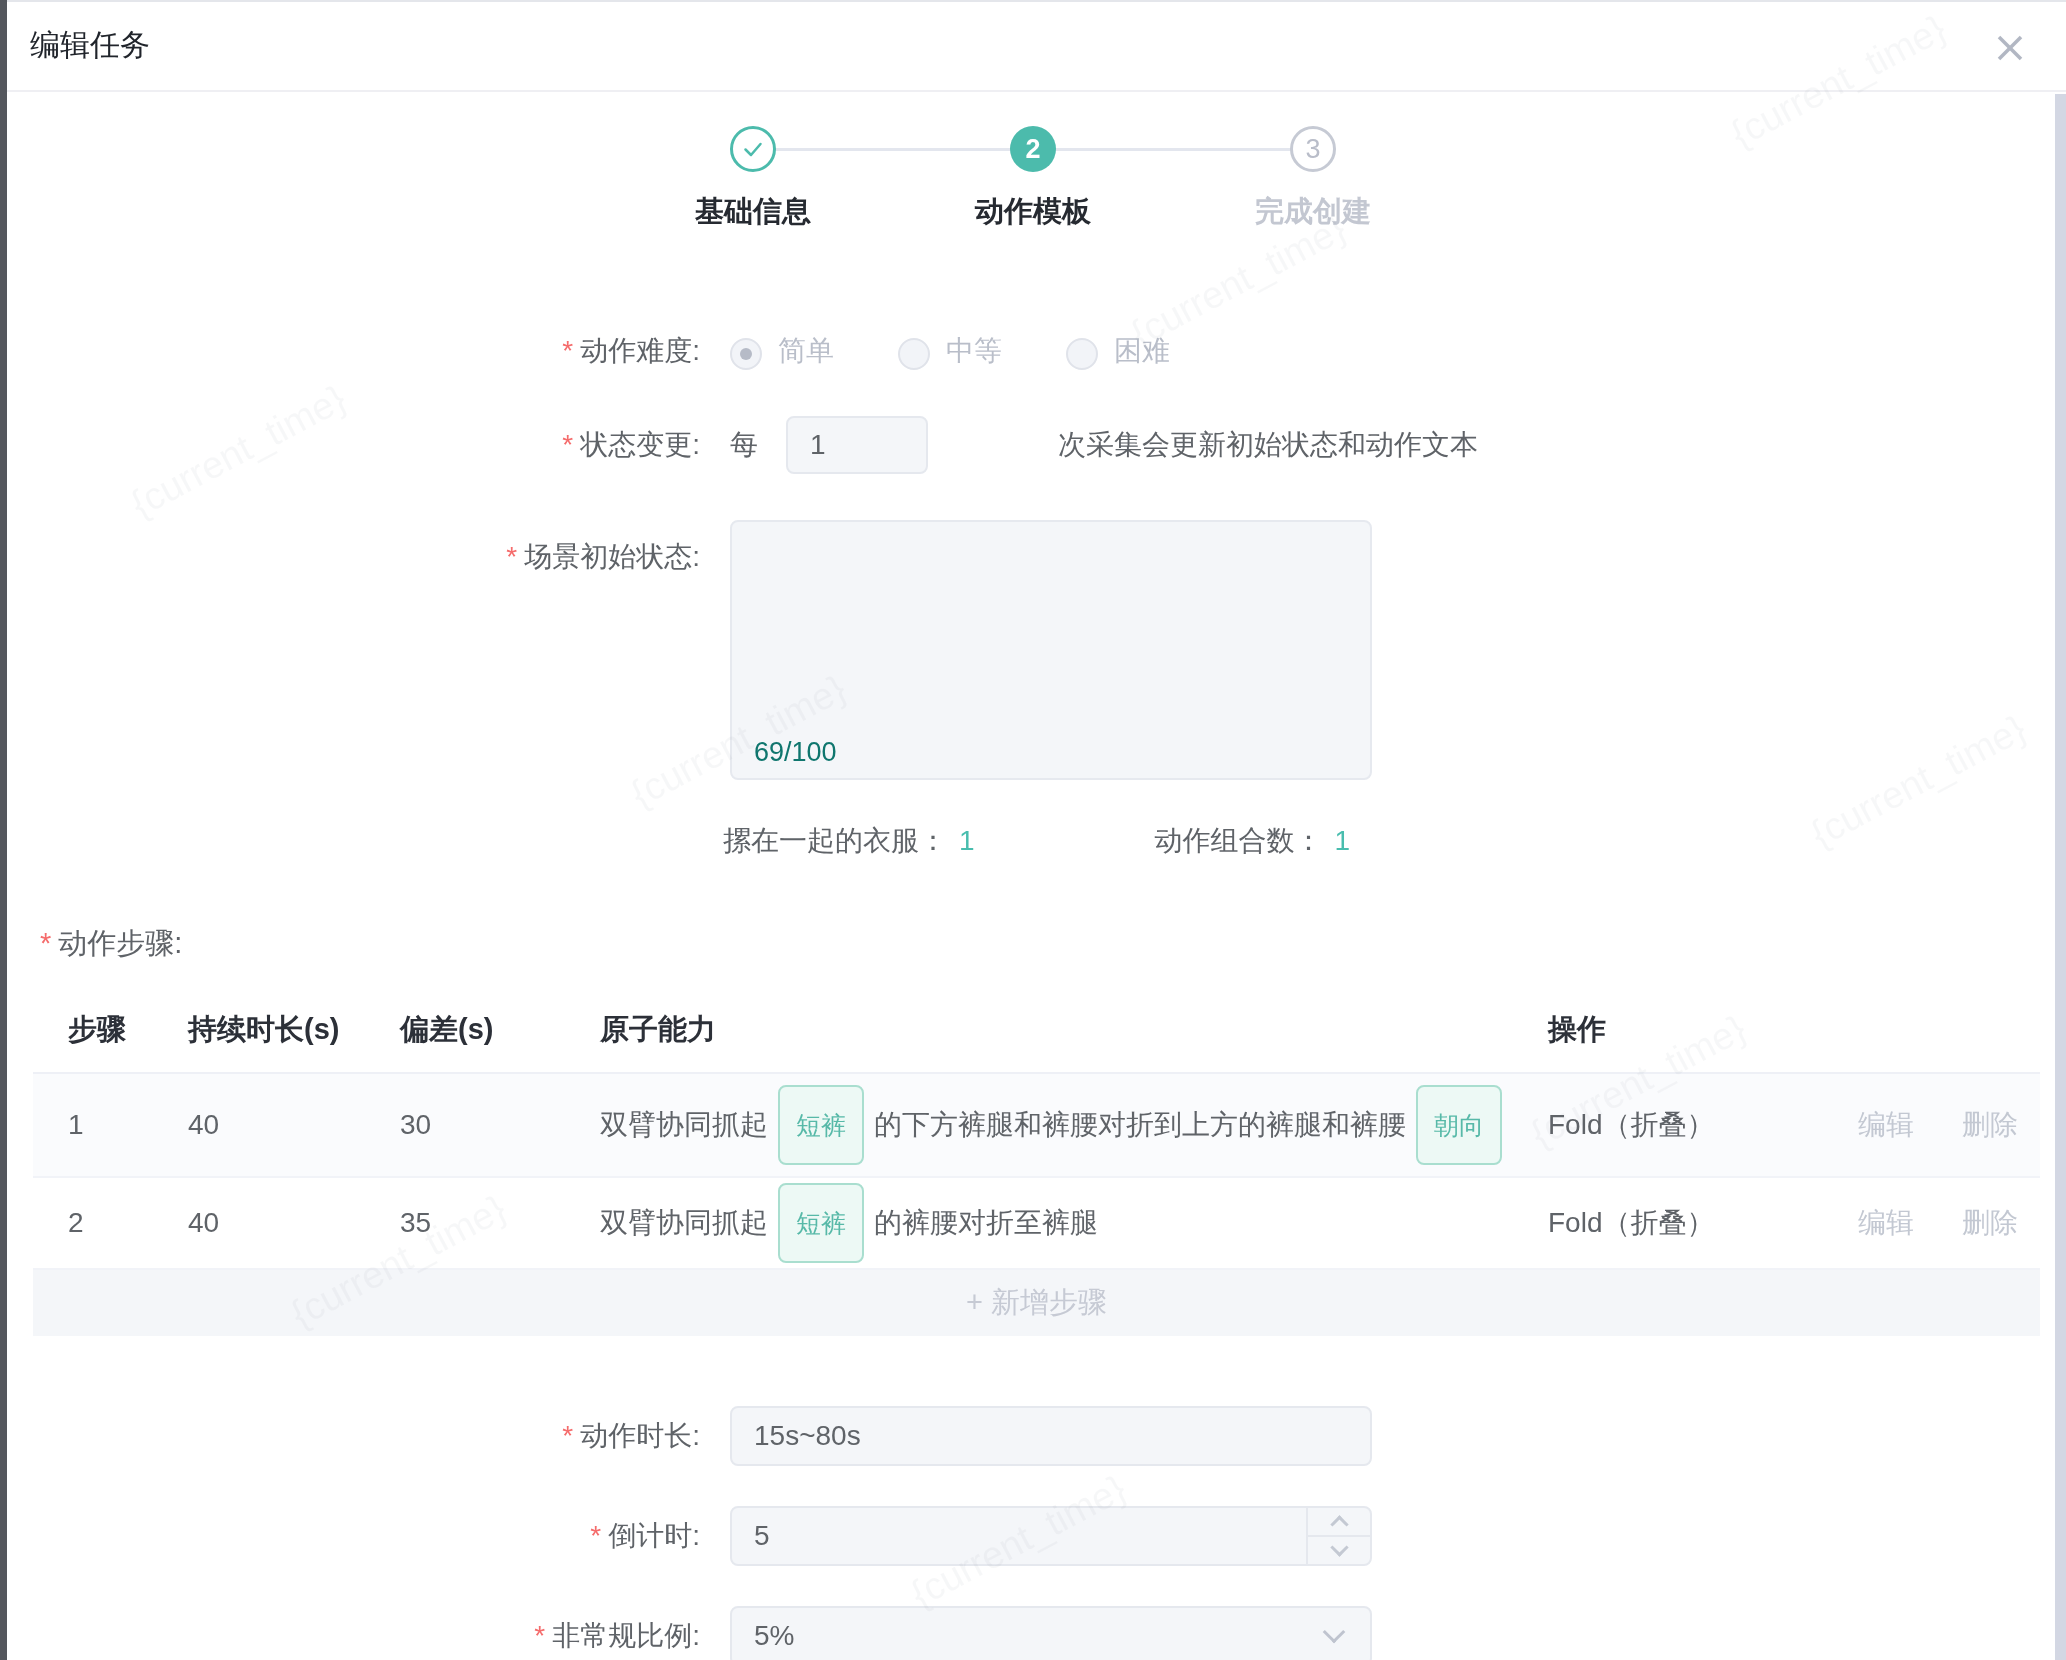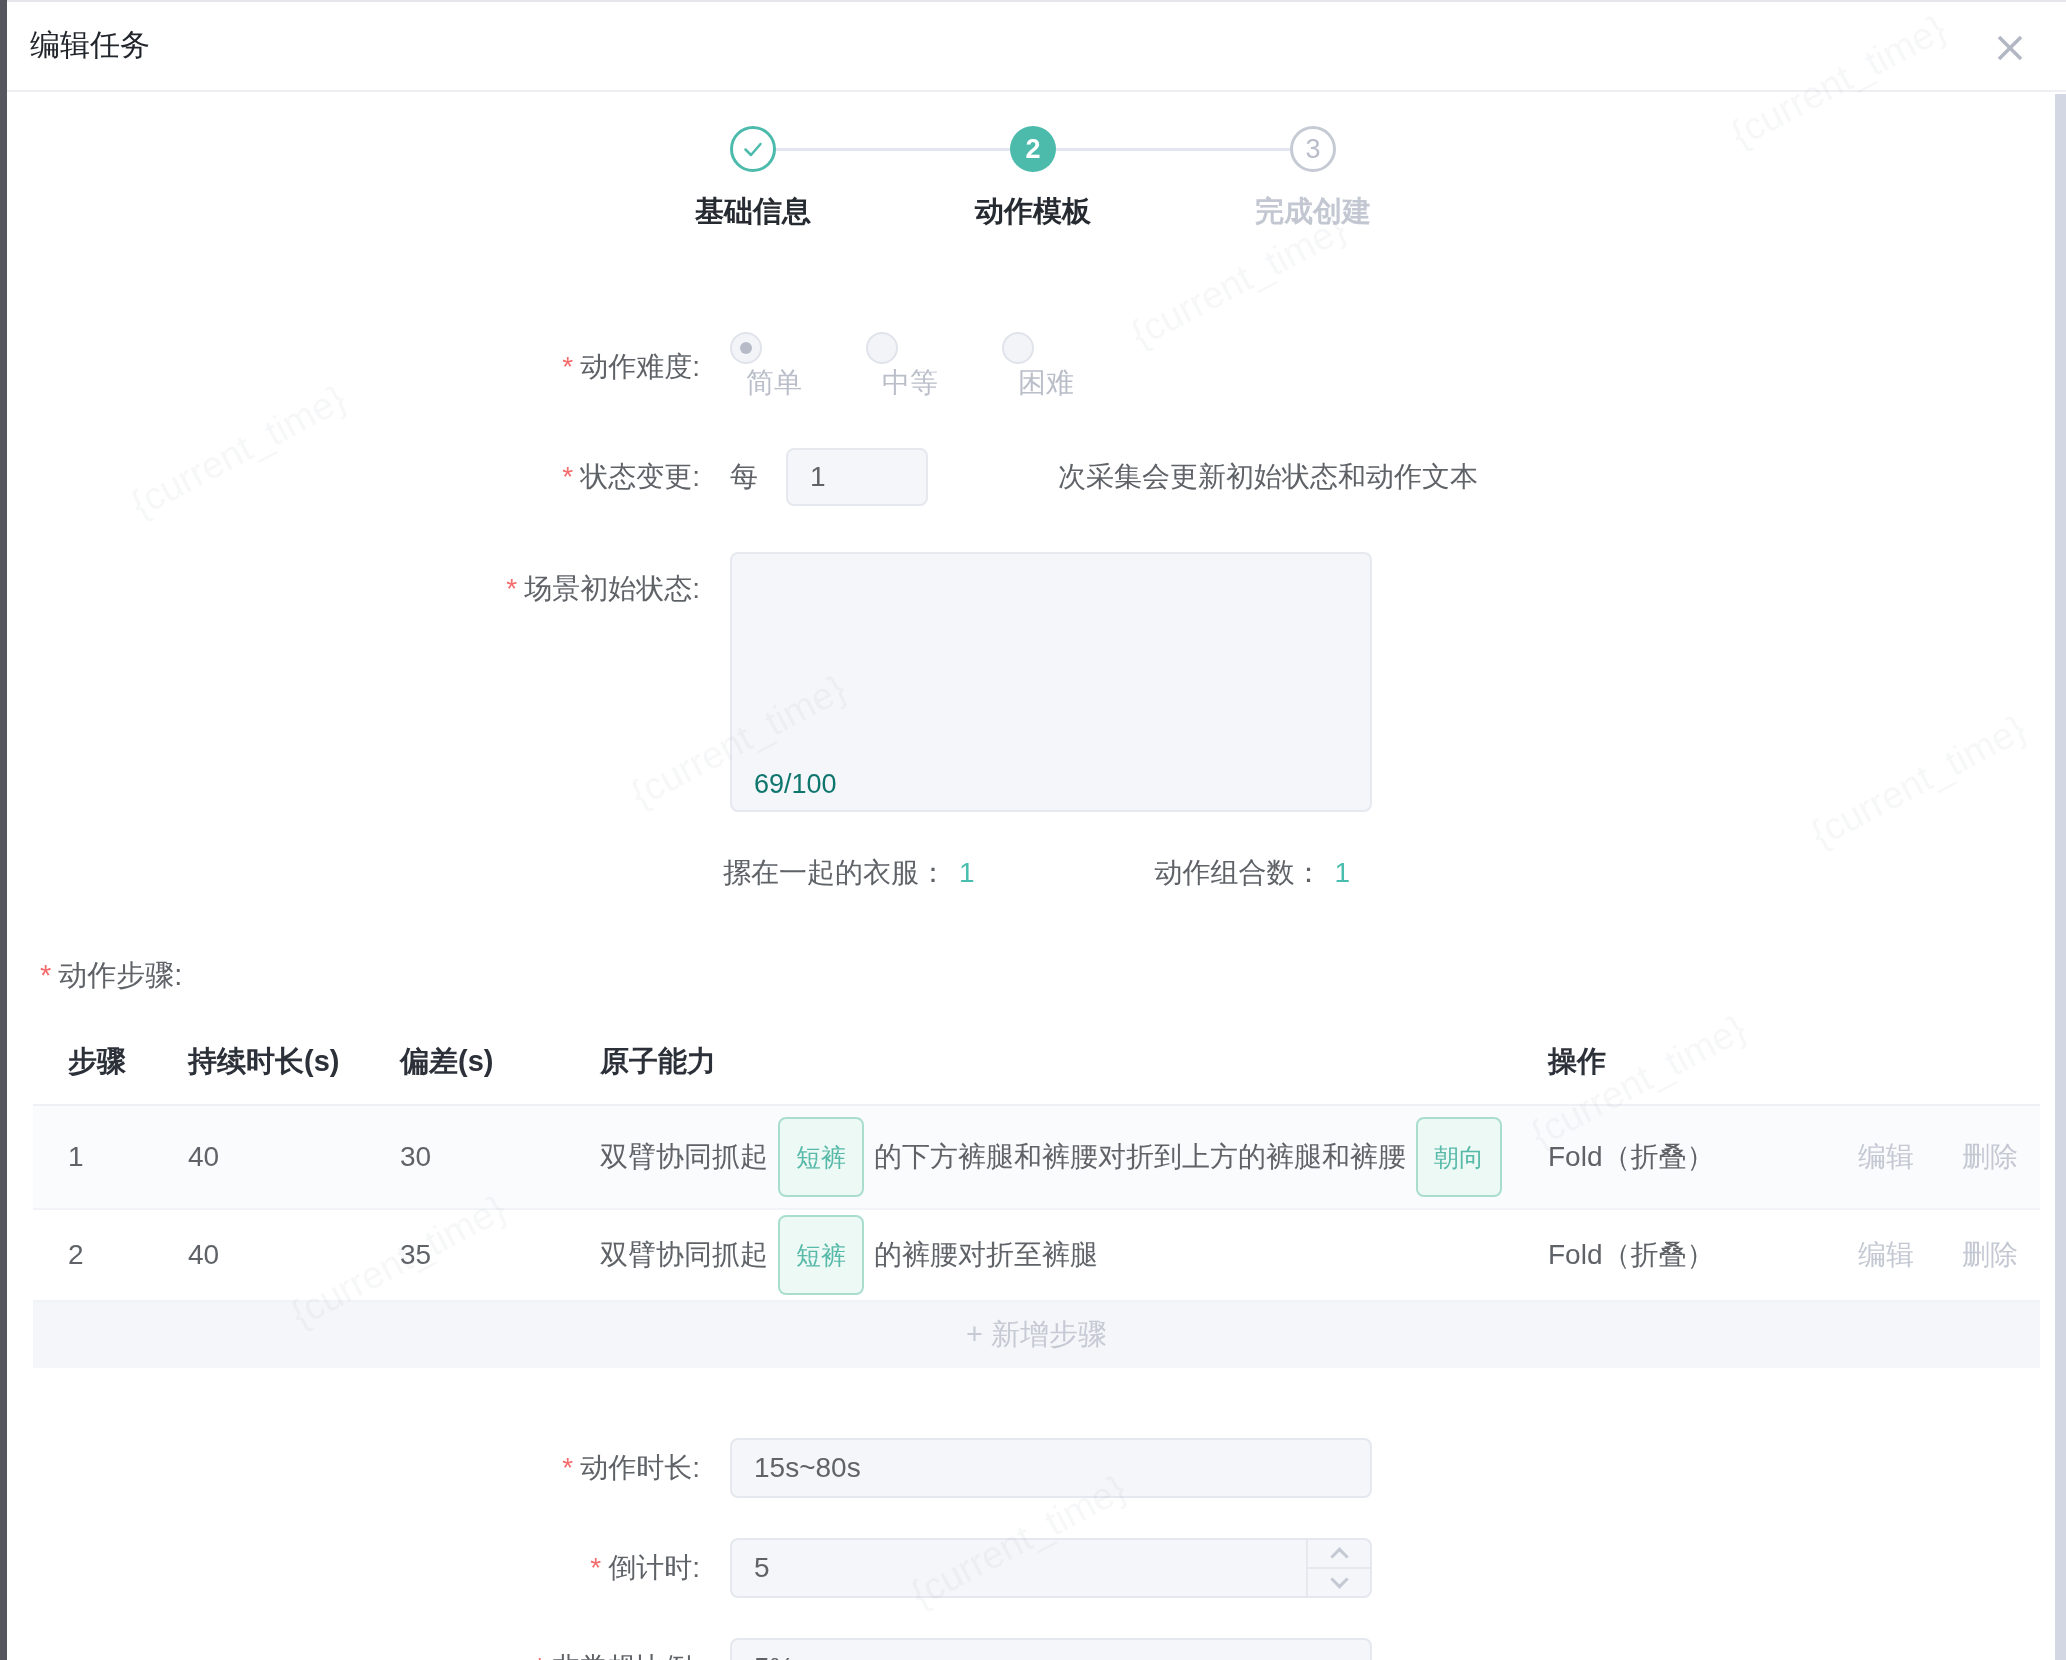--- a/index.html
+++ b/index.html
@@ -37,21 +37,21 @@
   .step-label.pending{color:#c3c7d1;}
 
   
   .frow{display:flex;align-items:center;}
   .flabel{width:700px;text-align:right;font-size:28px;color:#5f6368;flex:none;}
   .flabel.top{align-self:flex-start;padding-top:18px;}
   .req{color:#f56c6c;margin-right:7px;}
 
   .frow.difficulty{margin-top:100px;}
   .radios{display:flex;align-items:center;margin-left:30px;}
-  .radio{display:flex;align-items:flex-start;margin-right:64px;cursor:not-allowed;flex-direction:column;}
+  .radio{display:flex;align-items:flex-end;margin-right:64px;cursor:not-allowed;}
   .rdot{width:32px;height:32px;border-radius:50%;background:#f2f4f8;border:2px solid #e0e3ea;
         box-sizing:border-box;position:relative;flex:none;}
   .rdot.checked::after{content:"";position:absolute;left:50%;top:50%;width:12px;height:12px;border-radius:50%;
         background:#b6bbc7;transform:translate(-50%,-50%);}
   .rtext{margin-left:16px;font-size:28px;color:#b9bec9;}
 
   .frow.state{margin-top:46px;}
   .state-ctl{display:flex;align-items:center;margin-left:30px;}
   .prefix,.suffix{font-size:28px;color:#5f6368;}
   .suffix{margin-left:130px;}

